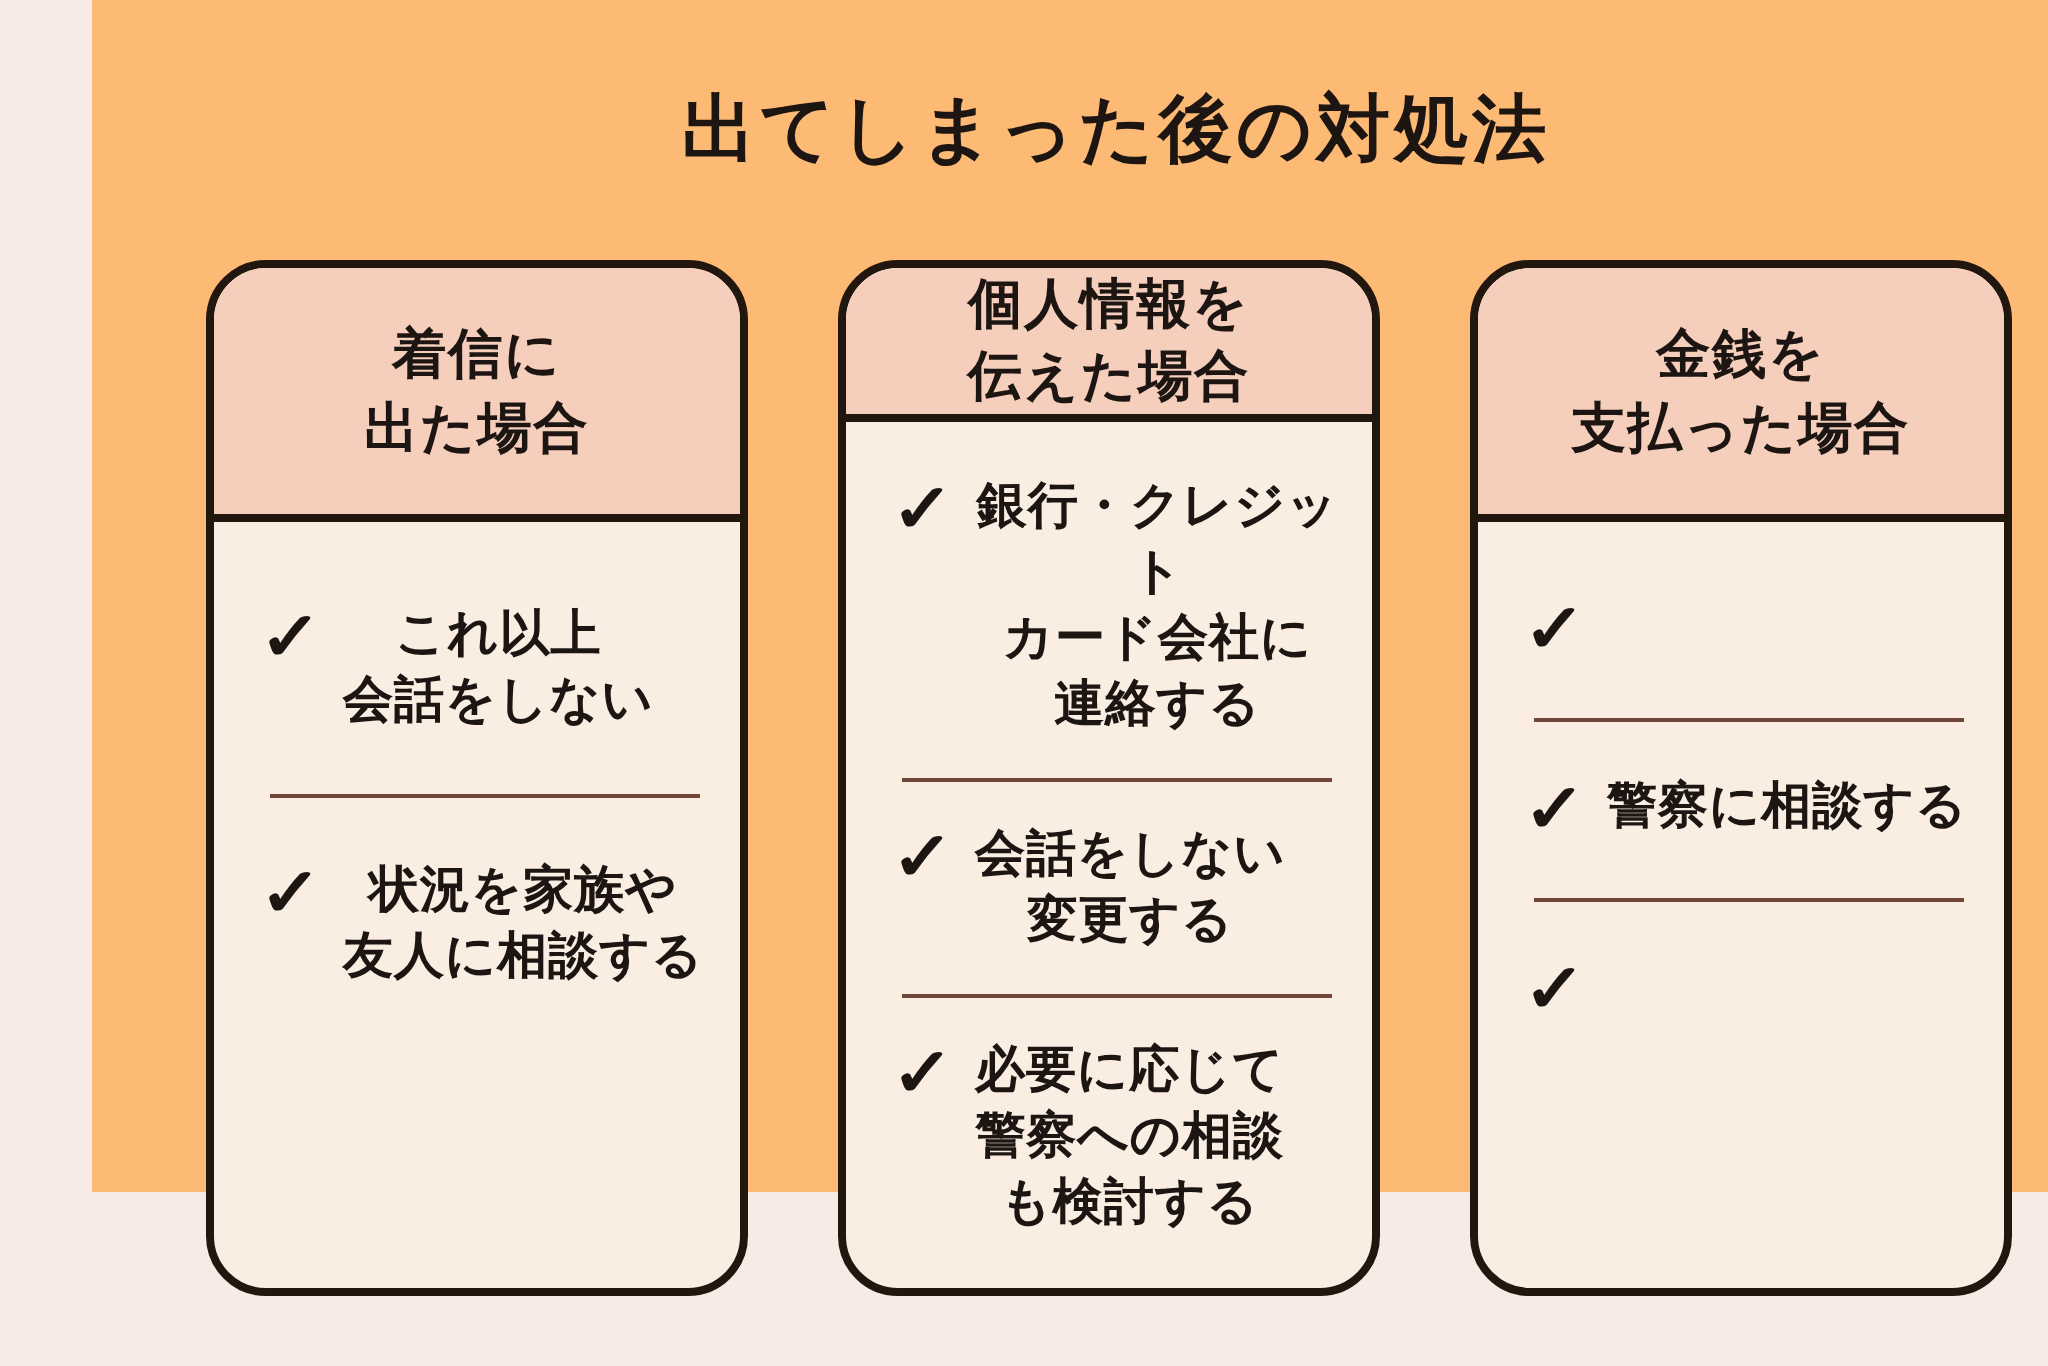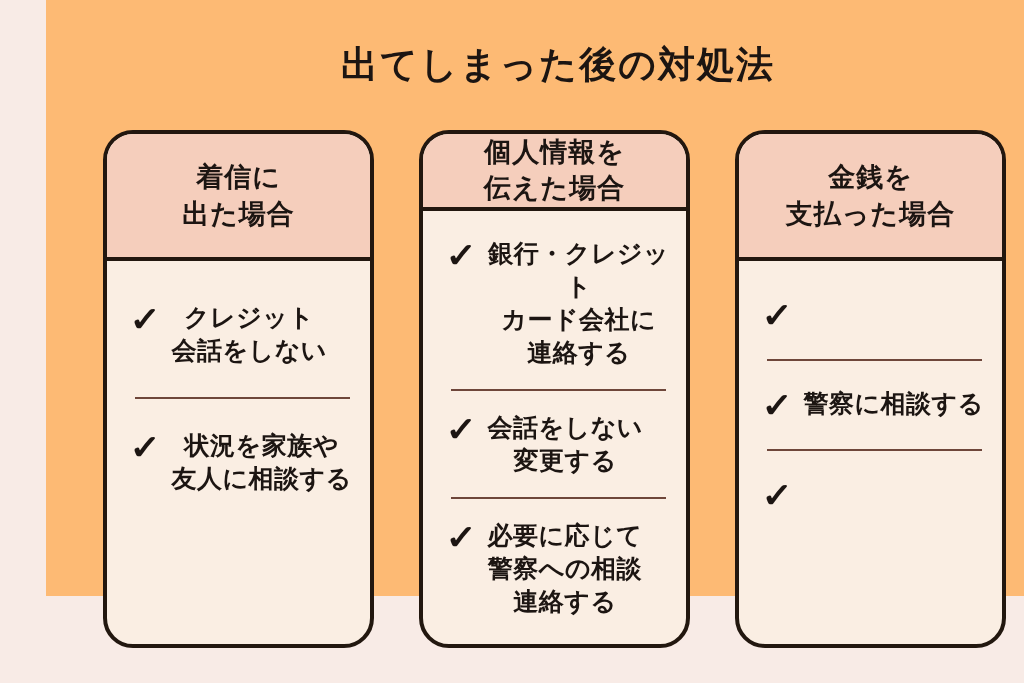--- a/index.html
+++ b/index.html
@@ -103,21 +103,21 @@
   <h1 class="title">出てしまった後の対処法</h1>
 
   <div class="cards">
 
     <div class="card">
       <div class="card-header">着信に
 出た場合</div>
       <div class="card-body">
         <div class="item">
           <span class="check">✓</span>
-          <span class="item-text">クレジット
+          <span class="item-text">これ以上
 会話をしない</span>
         </div>
         <hr class="divider">
         <div class="item">
           <span class="check">✓</span>
           <span class="item-text">状況を家族や
 友人に相談する</span>
         </div>
       </div>
     </div>
@@ -136,21 +136,21 @@
         <div class="item" style="margin: 8px 0;">
           <span class="check">✓</span>
           <span class="item-text">会話をしない
 変更する</span>
         </div>
         <hr class="divider" style="margin: 12px 4px;">
         <div class="item" style="margin: 8px 0;">
           <span class="check">✓</span>
           <span class="item-text">必要に応じて
 警察への相談
-連絡する</span>
+も検討する</span>
         </div>
       </div>
     </div>
 
     <div class="card">
       <div class="card-header">金銭を
 支払った場合</div>
       <div class="card-body">
         <div class="item" style="margin: 10px 0;">
           <span class="check">✓</span>

